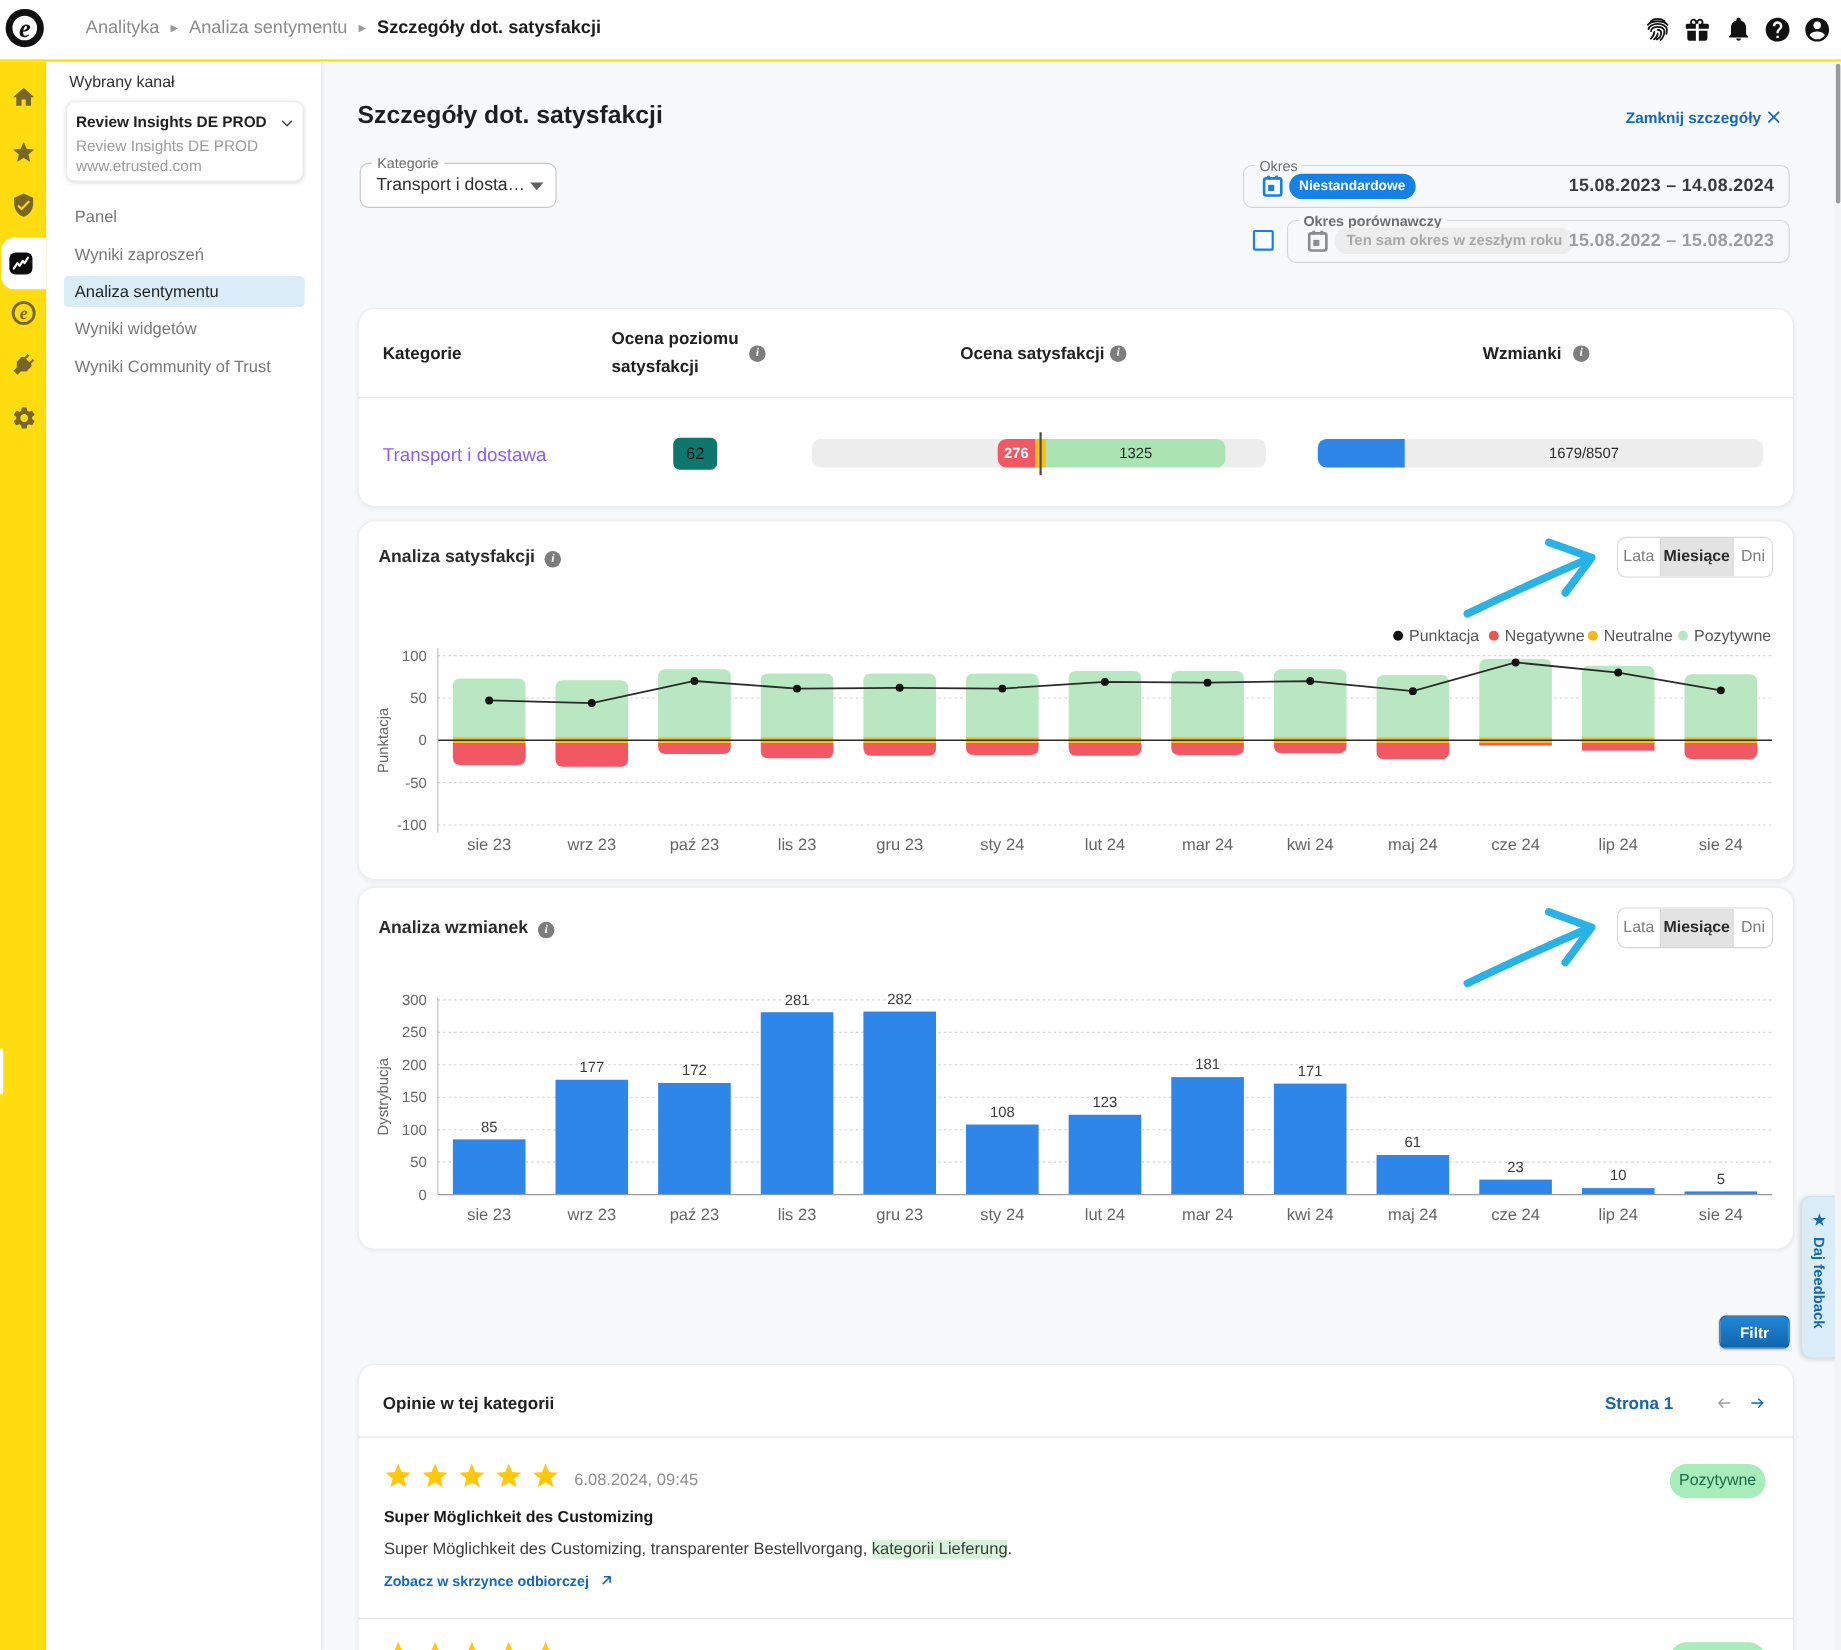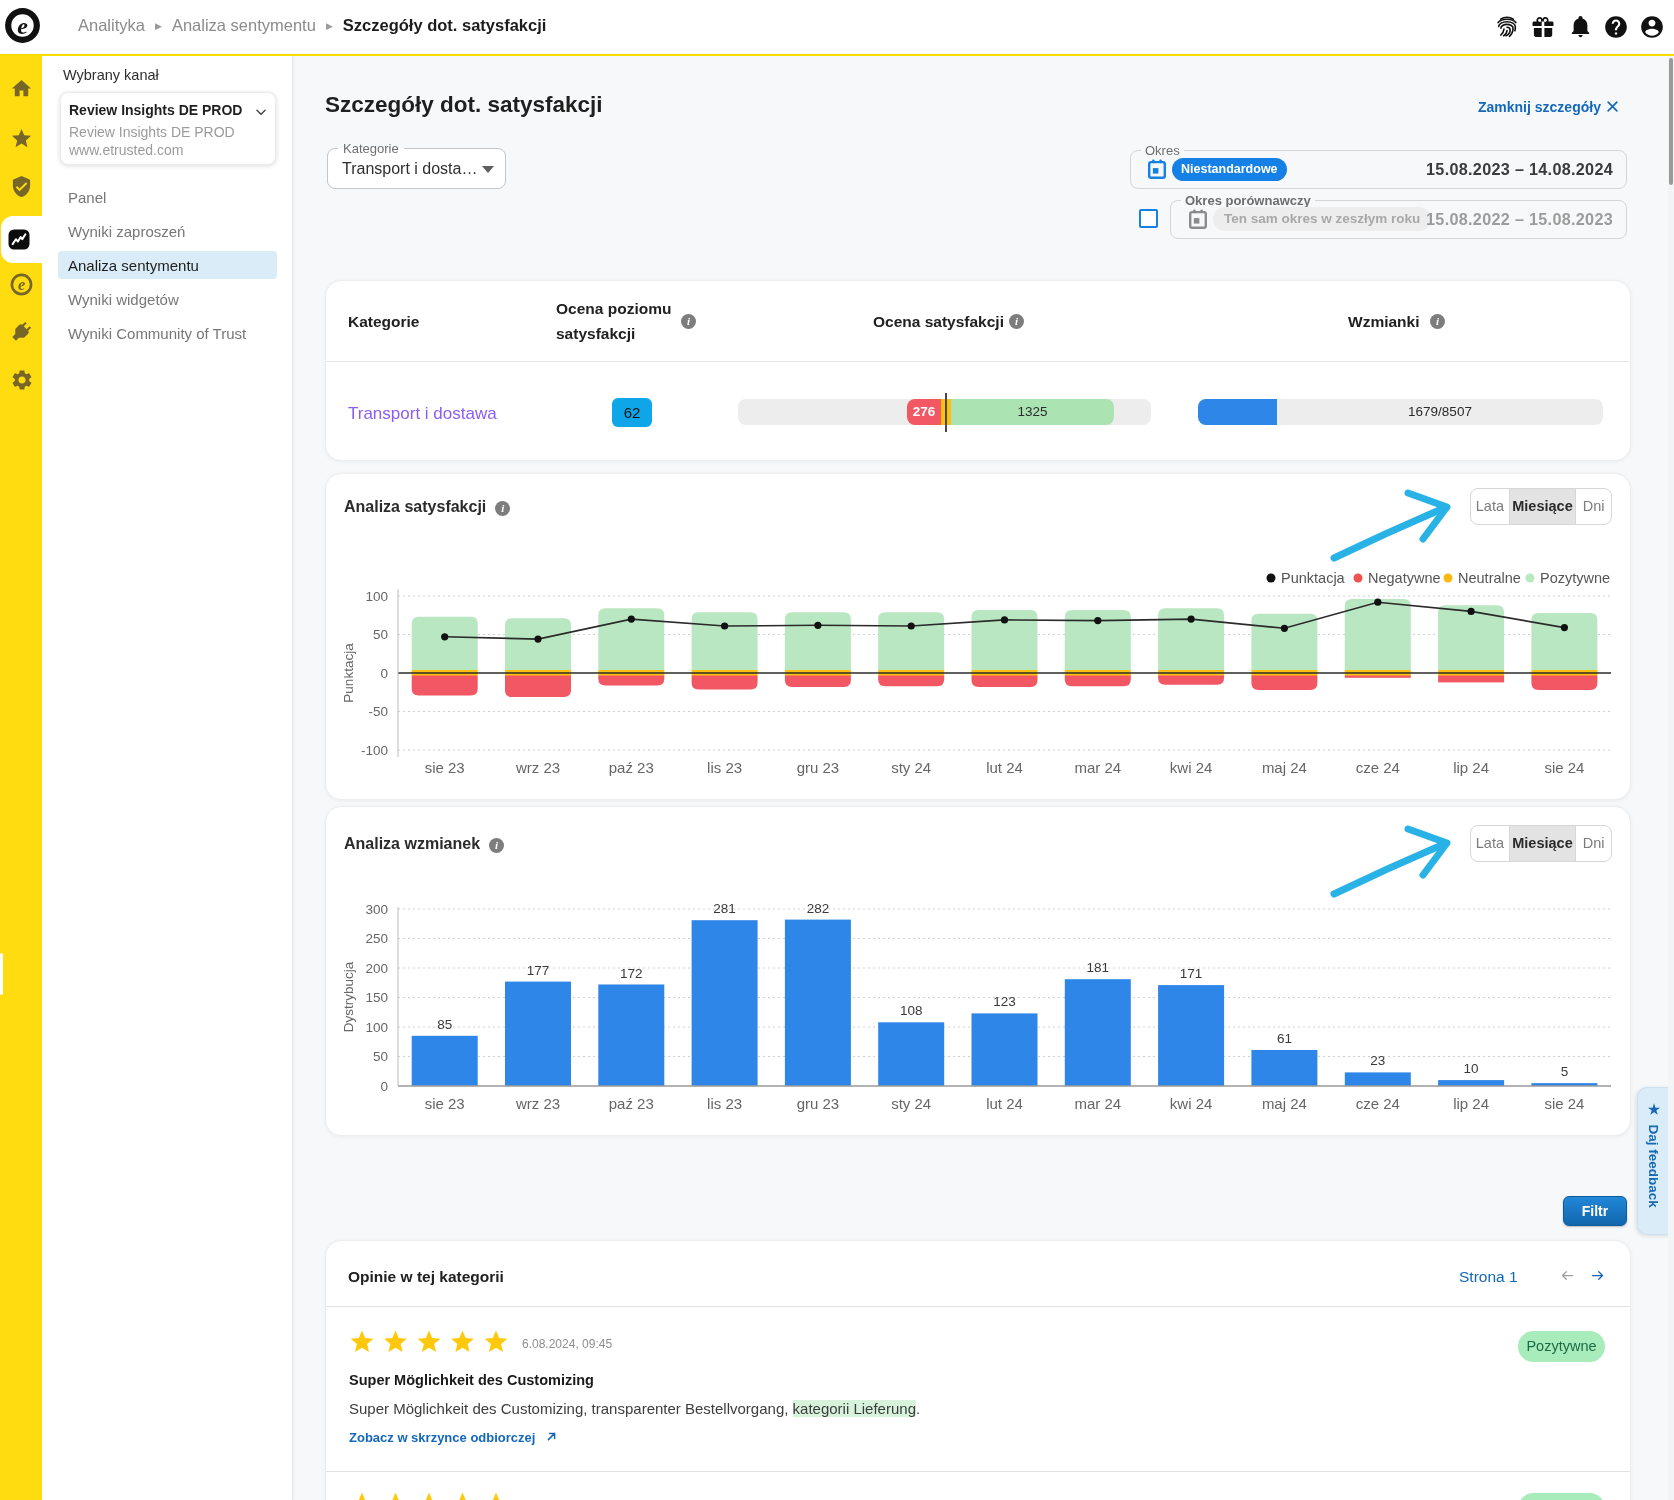--- a/index.html
+++ b/index.html
@@ -158,21 +158,21 @@
 <div class="card" style="top:280px;height:181px;">
   <div class="abs" style="left:22px;top:32px;font-size:15.5px;font-weight:700;">Kategorie</div>
   <div class="abs" style="left:230px;top:15px;width:125px;font-size:15.5px;font-weight:700;line-height:25px;">Ocena poziomu satysfakcji</div>
   <div class="abs info" style="left:355px;top:33px;"> i </div>
   <div class="abs" style="left:547px;top:32px;font-size:15.5px;font-weight:700;">Ocena satysfakcji</div>
   <div class="abs info" style="left:683px;top:33px;"> i </div>
   <div class="abs" style="left:1022px;top:32px;font-size:15.5px;font-weight:700;">Wzmianki</div>
   <div class="abs info" style="left:1104px;top:33px;"> i </div>
   <div class="abs" style="left:0;top:80px;width:1304px;height:1px;background:#e7e7e7;"></div>
   <div class="abs" style="left:22px;top:123px;font-size:17px;color:#8b5cf6;">Transport i dostawa</div>
-  <div class="abs" style="left:286px;top:117px;width:40px;height:29px;background:#0ea5e9;border-radius:6px;text-align:center;line-height:30px;font-size:15px;color:#111;">62</div>
+  <div class="abs" style="left:286px;top:117px;width:40px;height:29px;background:#0f766e;border-radius:6px;text-align:center;line-height:30px;font-size:15px;color:#111;">62</div>
 
   <div class="abs" style="left:412px;top:118px;width:413px;height:26px;background:#ededee;border-radius:8px;"></div>
   <div class="abs" style="left:581px;top:118px;width:34px;height:26px;background:#f25764;border-radius:8px 0 0 8px;color:#fff;font-size:13.5px;font-weight:700;text-align:center;line-height:26px;">276</div>
   <div class="abs" style="left:615px;top:118px;width:10px;height:26px;background:#fcc011;"></div>
   <div class="abs" style="left:625px;top:118px;width:163px;height:26px;background:#abe3b3;border-radius:0 8px 8px 0;color:#2b2b2b;font-size:13.5px;text-align:center;line-height:26px;">1325</div>
   <div class="abs" style="left:619px;top:112px;width:2px;height:39px;background:#4a4a4a;"></div>
 
   <div class="abs" style="left:872px;top:118px;width:405px;height:26px;background:#ededee;border-radius:8px;"></div>
   <div class="abs" style="left:872px;top:118px;width:79px;height:26px;background:#2e86e8;border-radius:8px 0 0 8px;"></div>
   <div class="abs" style="left:951px;top:118px;width:326px;height:26px;color:#2b2b2b;font-size:13.5px;text-align:center;line-height:26px;">1679/8507</div>
@@ -346,38 +346,38 @@
   <text x="1051.8" y="302" font-size="15" fill="#666" text-anchor="middle">cze 24</text>
   <text x="1145.1" y="302" font-size="15" fill="#666" text-anchor="middle">lip 24</text>
   <text x="1238.4" y="302" font-size="15" fill="#666" text-anchor="middle">sie 24</text>
   </svg>
 </div>
 
 <div class="abs" style="left:1563px;top:1196px;width:64px;height:30px;border-radius:6px;background:linear-gradient(#2187d8,#1166ad);border:1px solid #0f5c9d;box-shadow:0 1px 2px rgba(0,0,0,.25);color:#fff;font-size:14px;font-weight:700;text-align:center;line-height:28px;">Filtr</div>
 
 <div class="card" style="top:1240px;height:300px;border-radius:16px 16px 0 0;">
   <div class="abs" style="left:22px;top:27px;font-size:15.5px;font-weight:700;">Opinie w tej kategorii</div>
-  <div class="abs" style="left:1133px;top:27px;font-size:15.5px;font-weight:400;color:#1266b8;">Strona 1</div>
+  <div class="abs" style="left:1133px;top:27px;font-size:15.5px;font-weight:700;color:#1266b8;">Strona 1</div>
   <svg class="abs" style="left:1233px;top:27px" width="17" height="15" viewBox="0 0 24 24" fill="none" stroke="#9e9e9e" stroke-width="2" stroke-linecap="round" stroke-linejoin="round">
       <path d="M20 12H4M10 6l-6 6 6 6"></path>
     </svg>
   <svg class="abs" style="left:1263px;top:27px" width="17" height="15" viewBox="0 0 24 24" fill="none" stroke="#1266b8" stroke-width="2" stroke-linecap="round" stroke-linejoin="round">
       <path d="M4 12h16M14 6l6 6-6 6"></path>
     </svg>
   <div class="abs" style="left:0;top:65px;width:1304px;height:1px;background:#e2e2e2;"></div>
   <svg class="abs" style="left:23px;top:88px" width="161" height="28" viewBox="0 0 161 28">
     <g fill="#fec90c">
       <path id="st" d="M13 1.5l3.2 7.6 8.2.66-6.25 5.35 1.9 8L13 18.8l-7.05 4.3 1.9-8L1.6 9.76l8.2-.66z"></path>
       <use href="#st" x="33.5"></use>
         <use href="#st" x="67"></use>
         <use href="#st" x="100.5"></use>
         <use href="#st" x="134"></use>
     </g>
   </svg>
-  <div class="abs" style="left:196px;top:96px;font-size:12px;color:#8e8e8e;">6.08.2024, 09:45</div>
+  <div class="abs" style="left:196px;top:96px;font-size:15px;color:#8e8e8e;">6.08.2024, 09:45</div>
   <div class="abs" style="left:1192px;top:90px;width:87px;height:31px;background:#a7ecba;border-radius:16px;color:#1c6b45;font-size:14.5px;text-align:center;line-height:31px;">Pozytywne</div>
   <div class="abs" style="left:23px;top:131px;font-size:14.5px;font-weight:700;color:#1a1a1a;">Super Möglichkeit des Customizing</div>
   <div class="abs" style="left:23px;top:159px;font-size:15px;color:#3d3d3d;">Super Möglichkeit des Customizing, transparenter Bestellvorgang, <span style="background:#d8f3db;">kategorii Lieferung</span>.</div>
   <div class="abs" style="left:23px;top:189px;font-size:13px;font-weight:700;color:#1368bd;">Zobacz w skrzynce odbiorczej</div>
   <svg class="abs" style="left:218px;top:188px" width="15" height="15" viewBox="0 0 24 24" fill="none" stroke="#1368bd" stroke-width="2.4" stroke-linecap="round" stroke-linejoin="round">
       <path d="M7 17L17 7M9 7h8v8"></path>
     </svg>
   <div class="abs" style="left:0;top:230px;width:1304px;height:1px;background:#e2e2e2;"></div>
   <svg class="abs" style="left:23px;top:250px" width="161" height="28" viewBox="0 0 161 28">
     <g fill="#fec90c">

